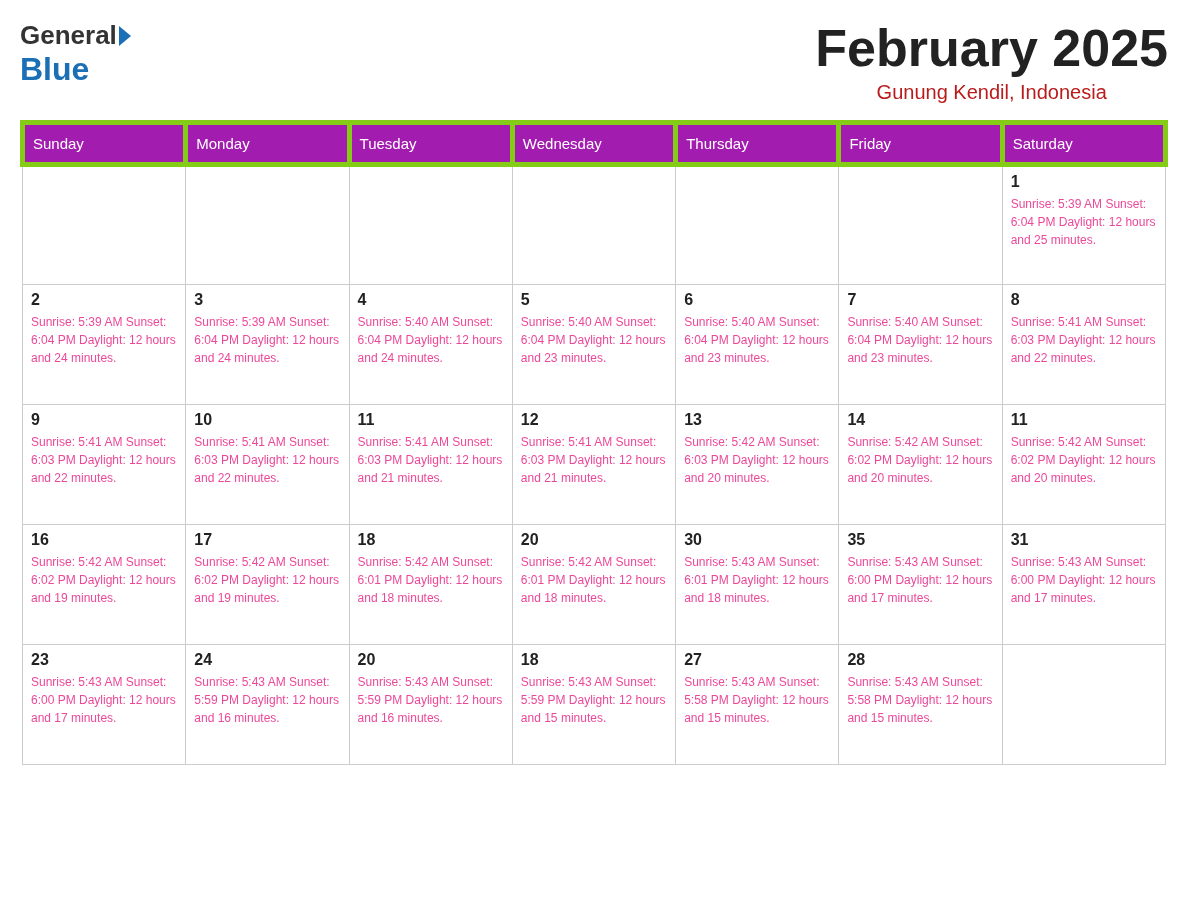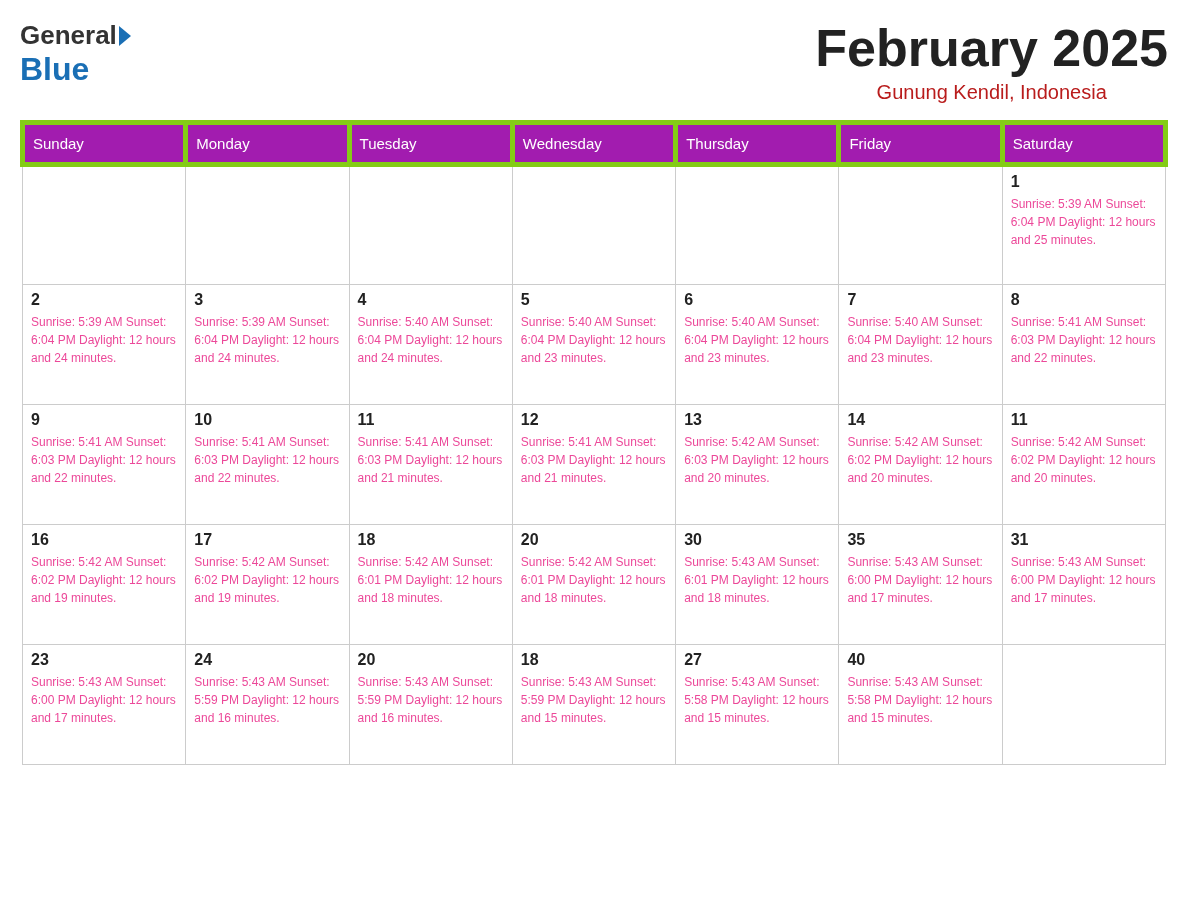--- a/index.html
+++ b/index.html
@@ -318,21 +318,21 @@
 and 15 minutes.</div>
         </td>
         <td>
           <span class="day-number">27</span>
           <div class="day-info">Sunrise: 5:43 AM
 Sunset: 5:58 PM
 Daylight: 12 hours
 and 15 minutes.</div>
         </td>
         <td>
-          <span class="day-number">40</span>
+          <span class="day-number">28</span>
           <div class="day-info">Sunrise: 5:43 AM
 Sunset: 5:58 PM
 Daylight: 12 hours
 and 15 minutes.</div>
         </td>
         <td class="empty-cell"></td>
       </tr>
     </tbody>
 </table>
 

